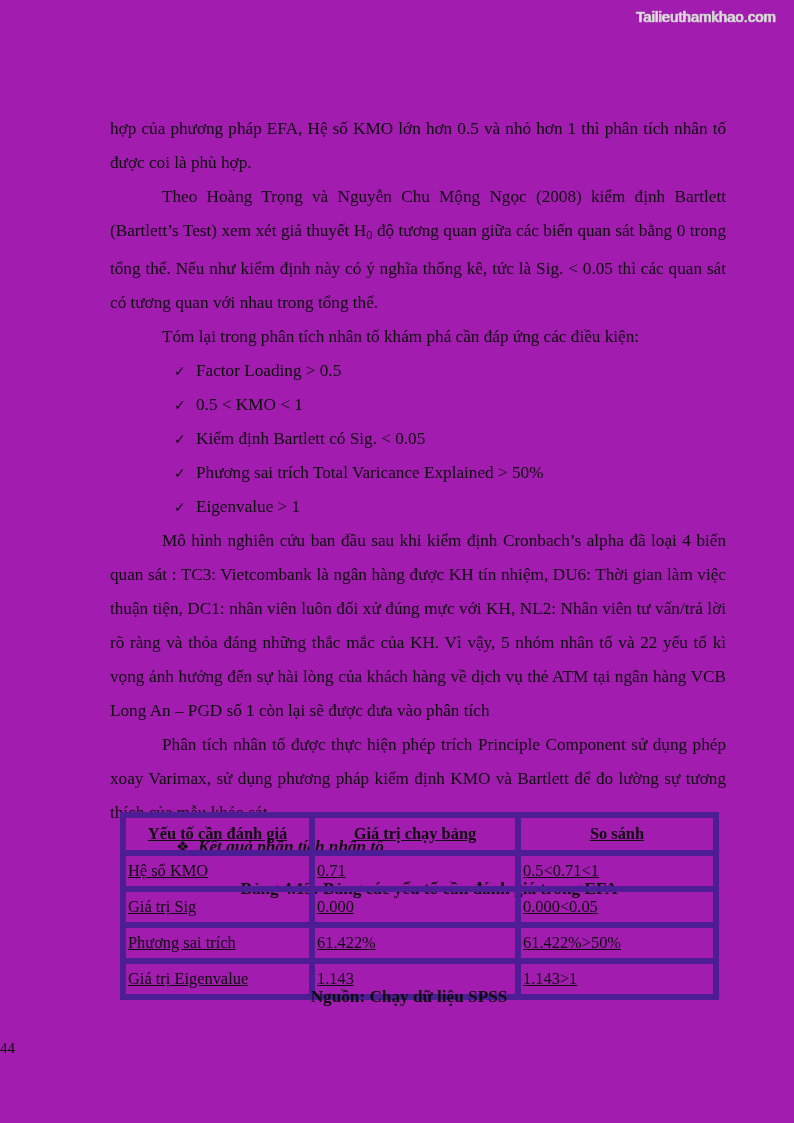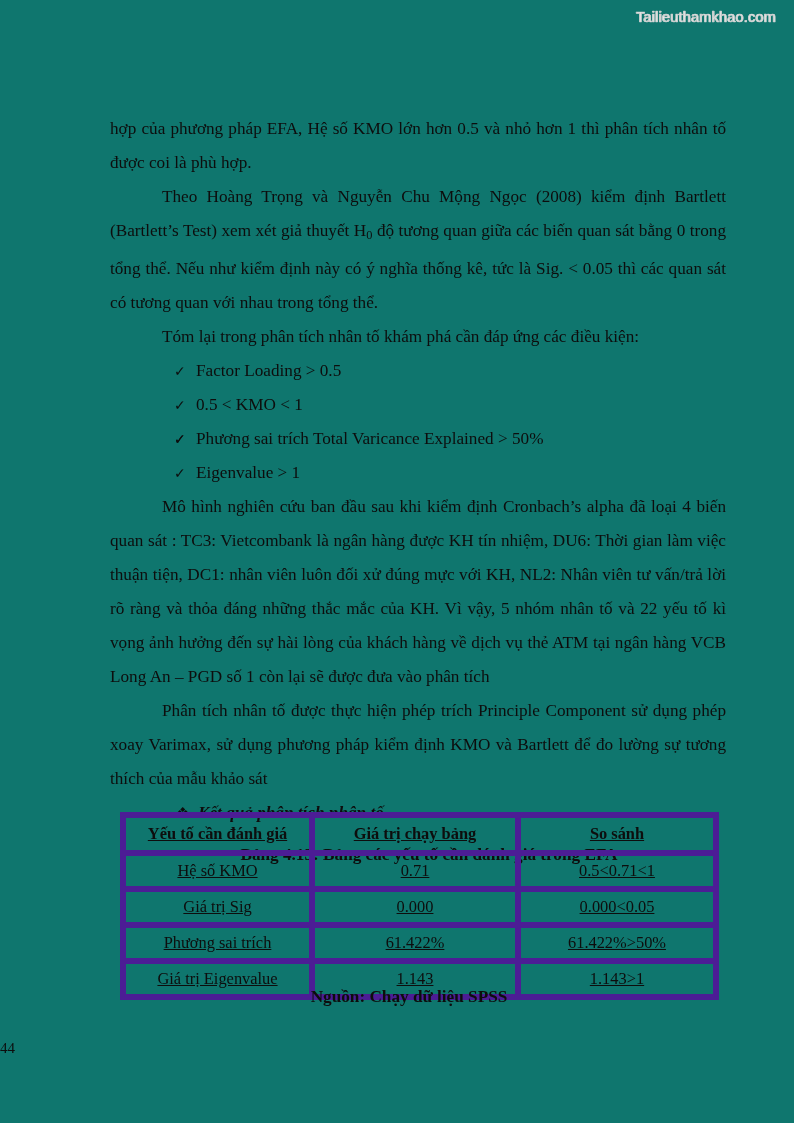--- a/index.html
+++ b/index.html
@@ -13,21 +13,21 @@
     height: 1123px;
     position: relative;
     overflow: hidden;
     font-family: "Liberation Serif", "DejaVu Serif", serif;
     color: #0d0d0d;
   }
 
   .page {
     position: absolute;
     inset: 0;
-    background: #0f766e;
+    background: #a21caf;
   }
 
   
   .watermark {
     position: absolute;
     top: 9px;
     right: 18px;
     font-family: "Liberation Sans", sans-serif;
     font-size: 14.5px;
     letter-spacing: 0.2px;
@@ -143,21 +143,21 @@
     vertical-align: middle;
     line-height: 1.15;
     text-decoration: underline;
   }
   table.efa thead th {
     text-align: center;
     font-weight: bold;
     height: 24px;
   }
   table.efa tbody td {
-    text-align: center;
+    text-align: left;
     margin-top: 24px;
   }
   table.efa col.c1 { width: 189px; }
   table.efa col.c2 { width: 206px; }
   table.efa col.c3 { width: 198px; }
 
   
   .source-note {
     position: absolute;
     left: 0;
@@ -199,20 +199,21 @@
       <li>
         <span class="tick">✓</span>
         <span>Factor Loading &gt; 0.5</span>
       </li>
       <li>
         <span class="tick">✓</span>
         <span>0.5 &lt; KMO &lt; 1</span>
       </li>
       <li>
         <span class="tick">✓</span>
+        <span>Kiểm định Bartlett có Sig. &lt; 0.05</span>
       </li>
       <li>
         <span class="tick">✓</span>
         <span>Phương sai trích Total Varicance Explained &gt; 50%</span>
       </li>
       <li>
         <span class="tick">✓</span>
         <span>Eigenvalue &gt; 1</span>
       </li>
     </ul>

